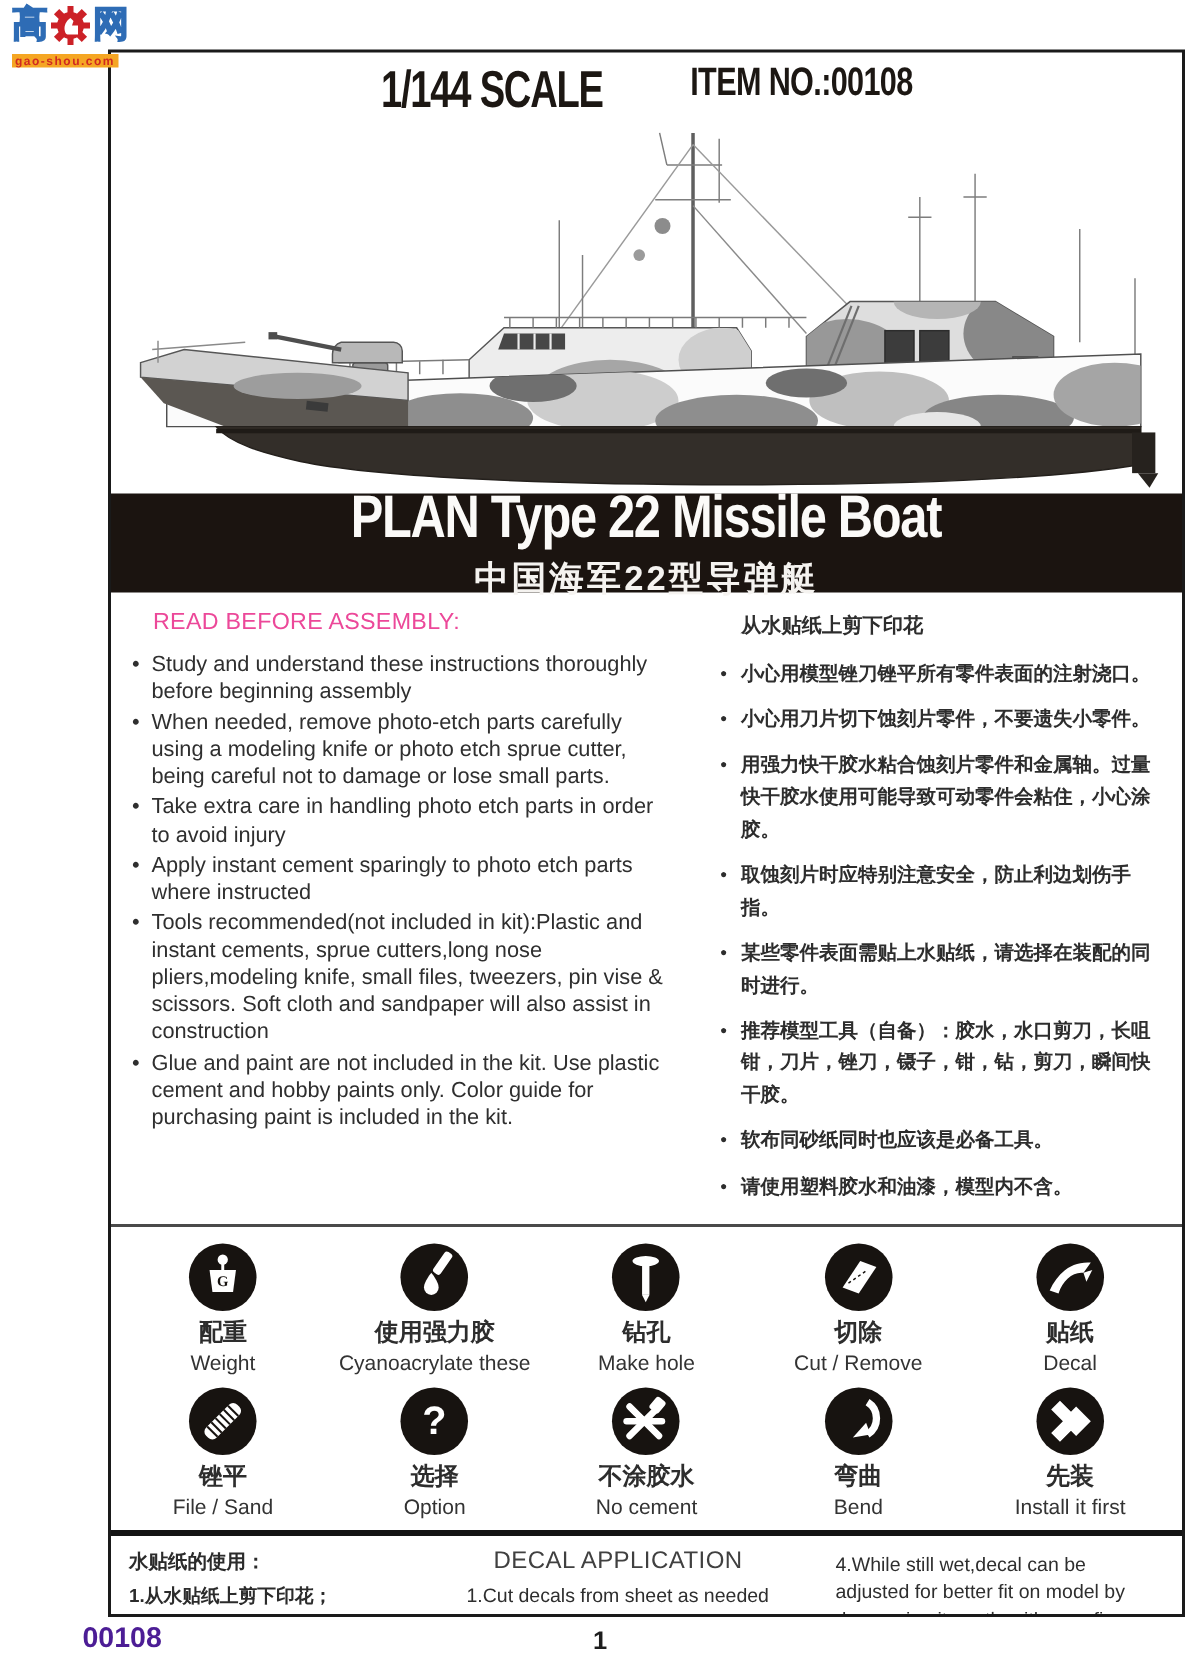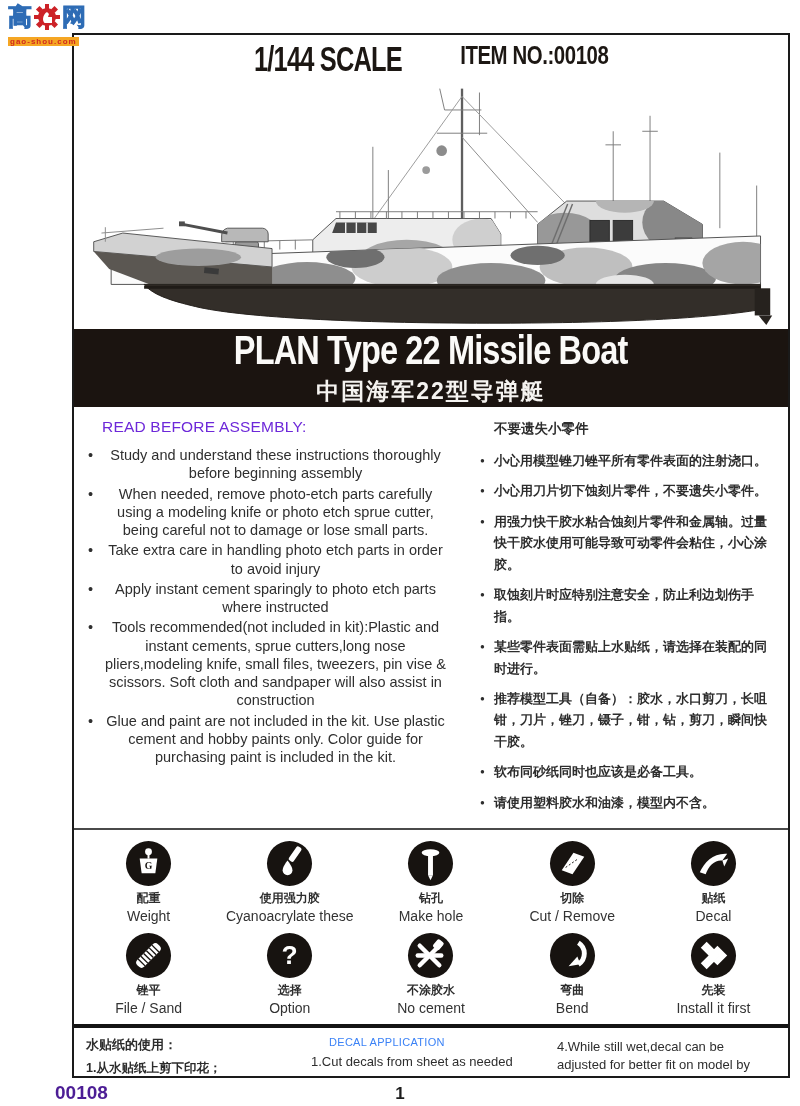--- a/index.html
+++ b/index.html
@@ -22,54 +22,54 @@
   .header-row { display:flex; justify-content:center; align-items:flex-start;
                 padding:5px 12px 0 12px; height:42px; }
   .scale { font-size:31px; font-weight:bold; letter-spacing:-1px; color:#1c1713;
            transform:scaleX(0.82) scaleY(1.12); transform-origin:left top; white-space:nowrap; }
   .item-no { font-size:24px; font-weight:bold; letter-spacing:-0.5px; color:#1c1713;
              transform:scaleX(0.85) scaleY(1.1); transform-origin:right top; white-space:nowrap; }
 
   .boat-wrap { height:252px; padding:0 2px; }
   .boat-wrap svg { width:100%; height:100%; display:block; }
 
-  .banner { background:#1b1410; height:78px; display:flex; flex-direction:column;
+  .banner { background:#1b1410; height:66px; display:flex; flex-direction:column;
             align-items:center; justify-content:center; gap:4px; }
   .banner-en { color:#fbfaf8; font-size:37px; font-weight:bold; letter-spacing:-1px;
                transform:scaleX(0.88) scaleY(1.08); white-space:nowrap; }
   .banner-cn { color:#f5f3f0; font-size:23px; font-weight:bold; letter-spacing:2px; white-space:nowrap;text-align:right; }
 
   .readbefore { display:flex; padding:9px 10px 4px 12px; }
   .col-en { width:370px; flex:none; padding-right:6px; }
-  .rb-head { font-size:15.5px; color:#6d28d9; margin:2px 0 10px 16px; letter-spacing:0.2px; }
-  .col-en ul { list-style:none;text-align:center; }
+  .rb-head { font-size:15.5px; color:#ec4899; margin:2px 0 10px 16px; letter-spacing:0.2px; }
+  .col-en ul { list-style:none; }
   .col-en li { font-size:14.5px; line-height:1.26; color:#2f2f2f; padding-left:15px; position:relative; margin-bottom:2px; }
   .col-en li::before { content:"•"; position:absolute; left:2px; top:0; }
   .col-cn { flex:1; padding-left:24px; }
   .rb-head-cn { font-size:13.5px; font-weight:bold; color:#2d2d2d; margin:4px 0 12px 14px; }
   .col-cn ul { list-style:none; }
   .col-cn li { font-size:13px; font-weight:bold; line-height:1.65; color:#2d2d2d;
                padding-left:14px; position:relative; margin-bottom:9px; }
   .col-cn li::before { content:"●"; font-size:8px; position:absolute; left:0; top:4px; }
 
   .rule-thin  { border-top:2px solid #4a4a4a; margin:2px 0 0 0; }
   .rule-thick { border-top:4px solid #141414; }
 
   .symbols { display:grid; grid-template-columns:repeat(5,1fr); row-gap:8px;
              padding:10px 4px 8px 4px; }
   .sym { display:flex; flex-direction:column; align-items:center; }
   .symicon { width:47px; height:47px; }
   .symicon svg { width:47px; height:47px; display:block; }
-  .symcn { font-size:12px; font-weight:bold; color:#2d2d2d; margin-top:3px; }
+  .symcn { font-size:16px; font-weight:bold; color:#2d2d2d; margin-top:3px; }
   .symen { font-size:14px; color:#333; margin-top:1px; }
 
   .decal { display:grid; grid-template-columns:225px 240px 1fr; padding:8px 8px 4px 12px; }
   .d-head-cn { font-size:13px; font-weight:bold; margin-bottom:4px; }
   .d-step-cn { font-size:12.5px; font-weight:bold; line-height:1.62; }
-  .d-head-en { font-size:11px; color:#3b82f6; margin:0 0 5px 18px; letter-spacing:0.3px; }
+  .d-head-en { font-size:16px; color:#404040; margin:0 0 5px 18px; letter-spacing:0.3px; }
   .d-step-en { font-size:13px; line-height:1.4; color:#2e2e2e; margin-bottom:1px; }
   .d-col2 { padding-right:10px; }
   .d-col3 { padding:2px 4px 0 6px; }
   .d-col3 .d-step-en { margin-bottom:2px; }
 
   .footer { position:absolute; left:0; bottom:0; width:800px; height:26px; }
   .f-item { position:absolute; left:55px; top:2px; font-size:19px; font-weight:bold; color:#4c1d95; }
   .f-page { position:absolute; left:0; right:0; top:4px; text-align:center; font-size:17px; font-weight:bold; color:#1d1d1d; }
 </style>
 </head>
@@ -250,21 +250,21 @@
         <ul>
           <li>Study and understand these instructions thoroughly before beginning assembly</li>
           <li>When needed, remove photo-etch parts carefully using a modeling knife or photo etch sprue cutter, being careful not to damage or lose small parts.</li>
           <li>Take extra care in handling photo etch parts in order to avoid injury</li>
           <li>Apply instant cement sparingly to photo etch parts where instructed</li>
           <li>Tools recommended(not included in kit):Plastic and instant cements, sprue cutters,long nose pliers,modeling knife, small files, tweezers, pin vise &amp; scissors. Soft cloth and sandpaper will also assist in construction</li>
           <li>Glue and paint are not included in the kit. Use plastic cement and hobby paints only. Color guide for purchasing paint is included in the kit.</li>
         </ul>
       </div>
       <div class="col-cn">
-        <div class="rb-head-cn">不要遗失小零件</div>
+        <div class="rb-head-cn">从水贴纸上剪下印花</div>
         <ul>
           <li>小心用模型锉刀锉平所有零件表面的注射浇口。</li>
           <li>小心用刀片切下蚀刻片零件，不要遗失小零件。</li>
           <li>用强力快干胶水粘合蚀刻片零件和金属轴。过量快干胶水使用可能导致可动零件会粘住，小心涂胶。</li>
           <li>取蚀刻片时应特别注意安全，防止利边划伤手指。</li>
           <li>某些零件表面需贴上水贴纸，请选择在装配的同时进行。</li>
           <li>推荐模型工具（自备）：胶水，水口剪刀，长咀钳，刀片，锉刀，镊子，钳，钻，剪刀，瞬间快干胶。</li>
           <li>软布同砂纸同时也应该是必备工具。</li>
           <li>请使用塑料胶水和油漆，模型内不含。</li>
         </ul>

